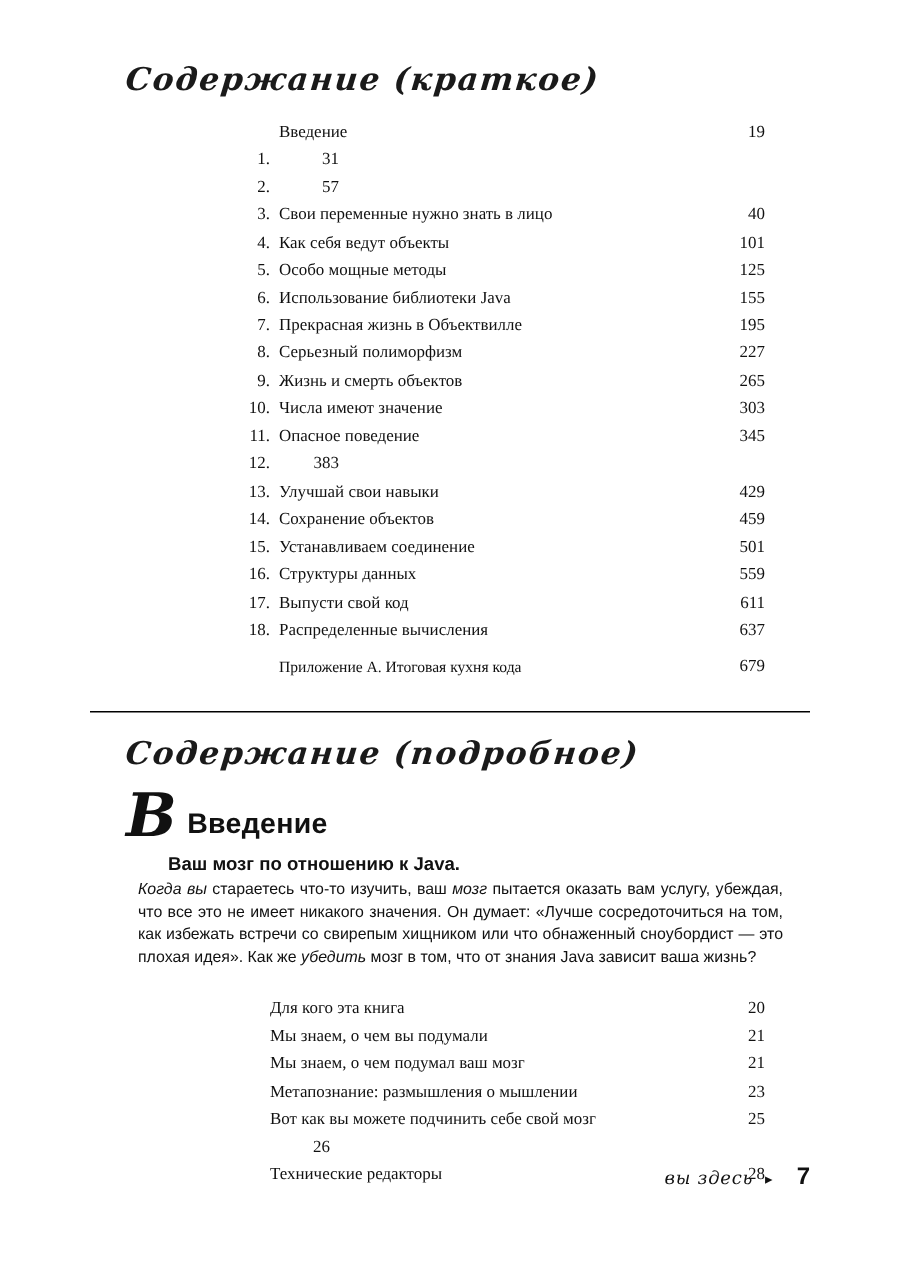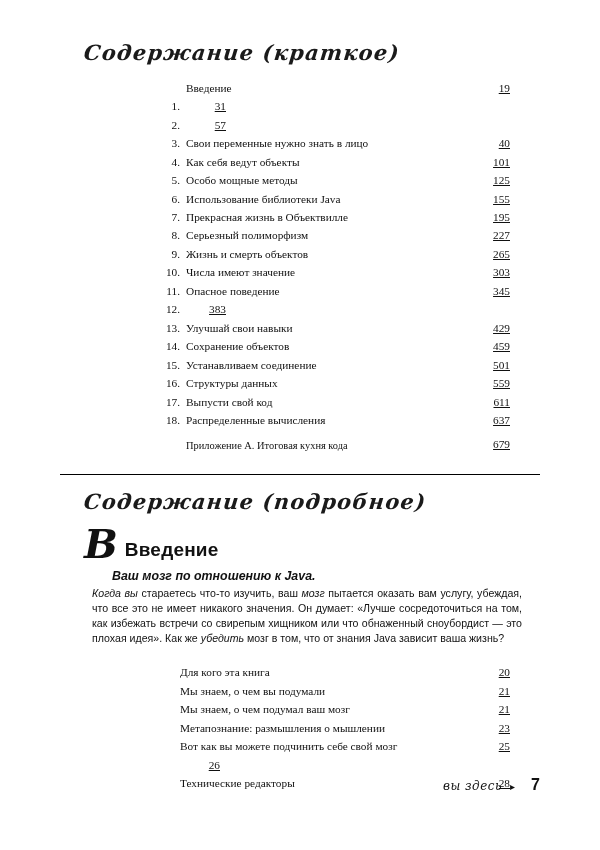--- a/index.html
+++ b/index.html
@@ -59,21 +59,20 @@
     padding-right: 6px;
     box-sizing: border-box;
   }
   .toc-row .title {
     flex: 1 1 auto;
     padding-right: 10px;
   }
   .toc-row .page-no {
     flex: 0 0 40px;
     text-align: right;
-    text-decoration: underline;
   }
   .toc-wrap {
     margin-left: 100px;
     margin-right: 30px;
   }
   .toc-wrap.indent-2 {
     margin-left: 120px;
   }
   .appendix .title {
     font-size: 10.4px;
@@ -111,21 +110,20 @@
     font-weight: bold;
     font-size: 19px;
     letter-spacing: 0.2px;
   }
   .intro-sub {
     font-family: "Liberation Sans", sans-serif;
     font-weight: bold;
     font-size: 12.4px;
     margin-left: 52px;
     margin-bottom: 3px;
-    font-style: italic;
   }
   .intro-body {
     font-family: "Liberation Sans", sans-serif;
     font-size: 10.6px;
     line-height: 1.42;
     text-align: justify;
     margin-left: 32px;
     margin-right: 18px;
   }
   .intro-body i { font-style: italic; }

